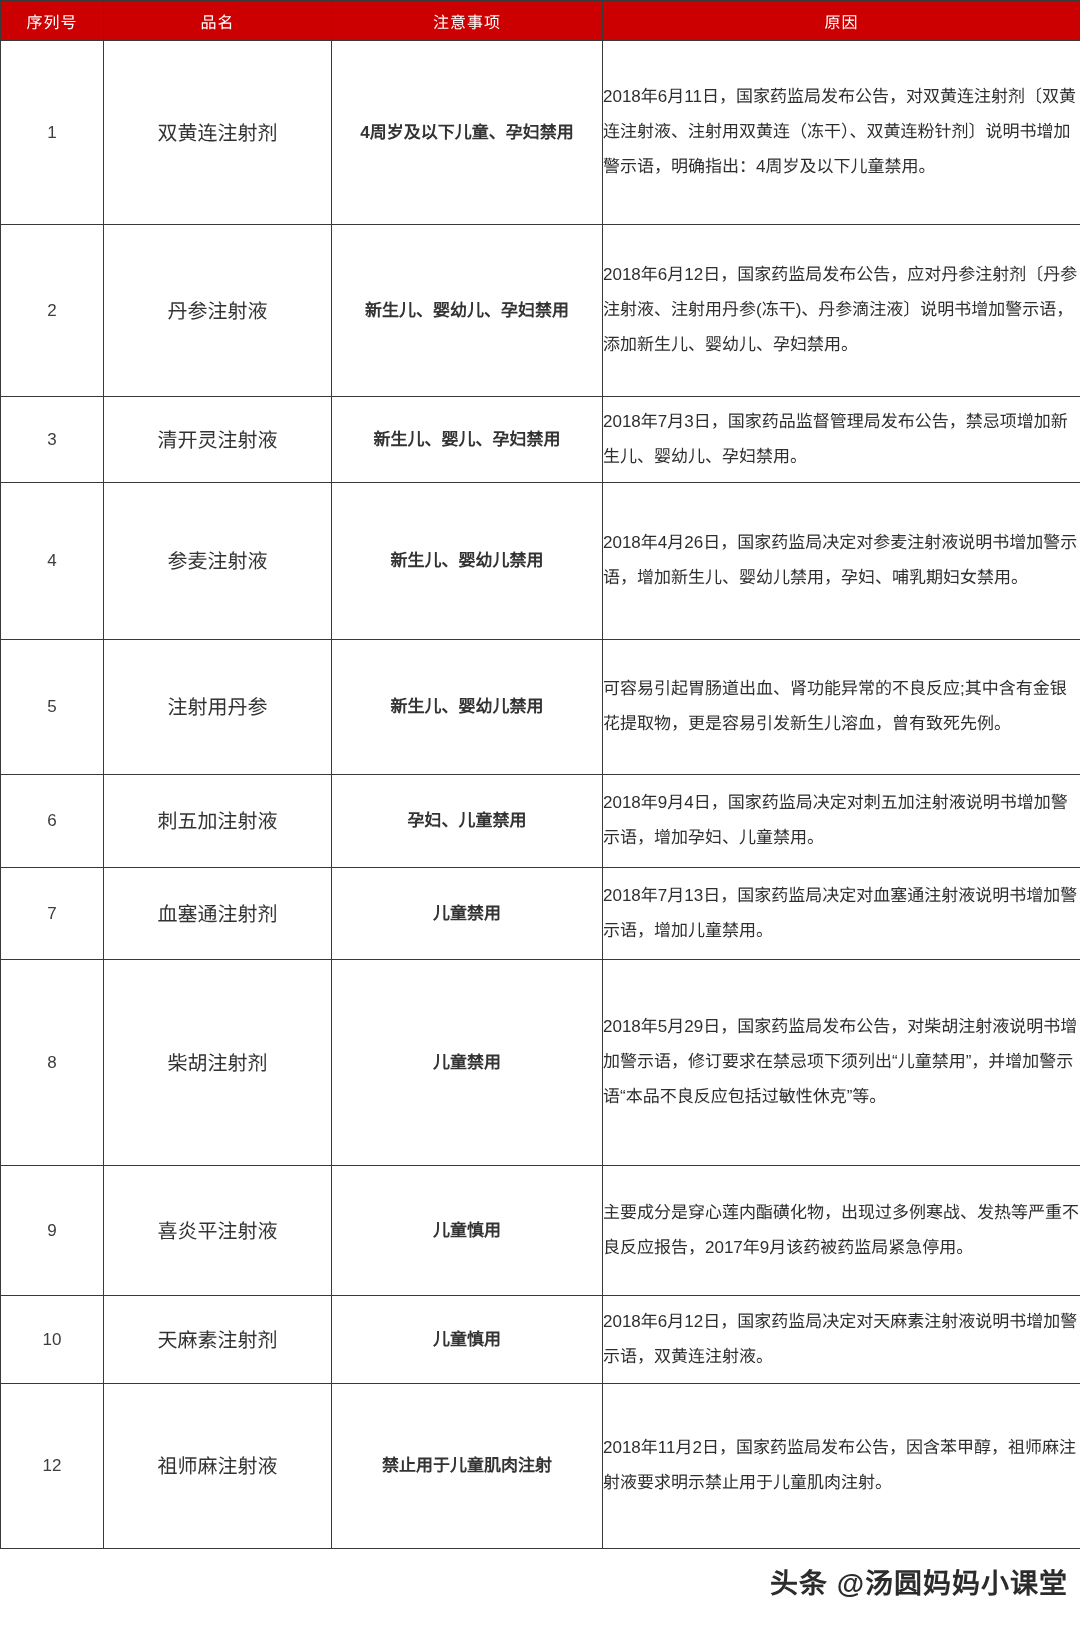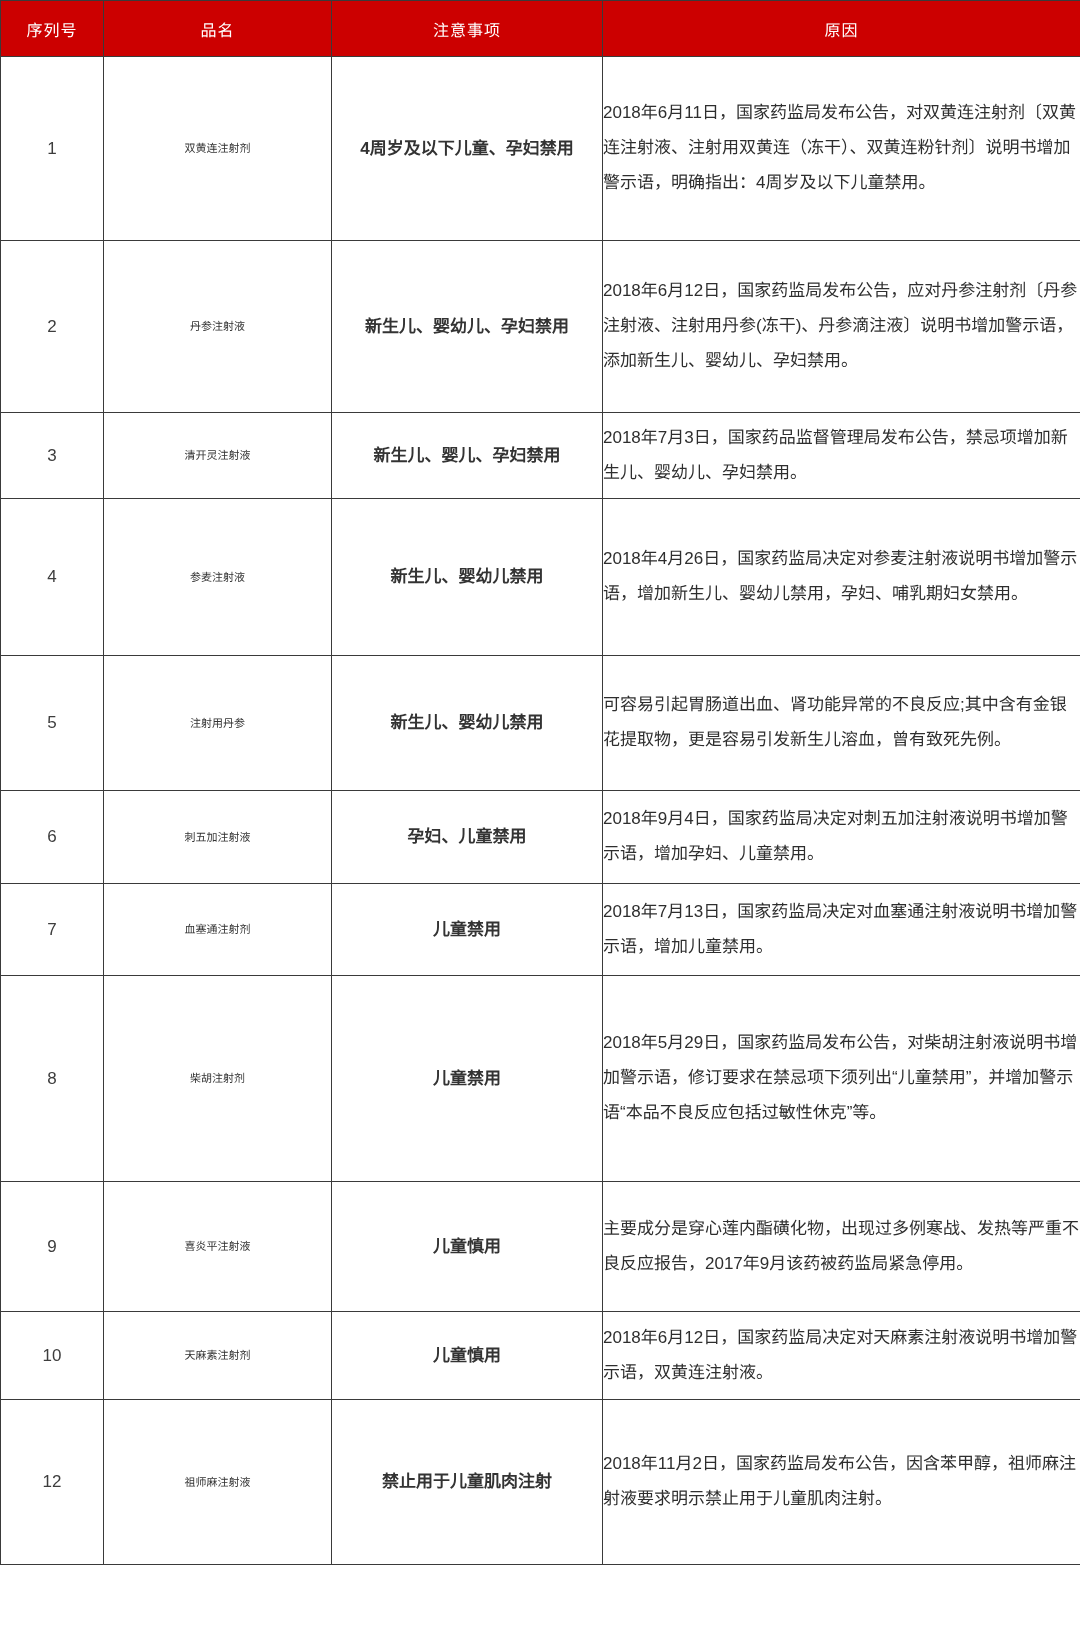--- a/index.html
+++ b/index.html
@@ -32,40 +32,40 @@
     padding: 0;
     vertical-align: middle;
   }
   
   thead th {
     background: #cc0000;
     color: #ffffff;
     font-size: 16px;
     font-weight: normal;
     letter-spacing: 1px;
-    height: 56px;
+    height: 40px;
     text-align: center;
     border-color: #2b2b2b;
   }
   
   .col-seq   { width: 103px; }
   .col-name  { width: 228px; }
   .col-note  { width: 271px; }
   .col-reason{ width: 478px; }
 
   
   .c-seq {
     text-align: center;
     font-size: 17px;
     color: #3d3d3d;
     font-family: "Liberation Sans", "DejaVu Sans", sans-serif;
   }
   .c-name {
     text-align: center;
-    font-size: 11px;
+    font-size: 20px;
     color: #333333;
     line-height: 1.7;
     padding: 6px 8px;
   }
   .c-note {
     text-align: center;
     font-size: 17px;
     color: #333333;
     line-height: 1.95;
     padding: 8px 10px;
@@ -177,14 +177,15 @@
         </tr>
         <tr style="height: 165px;">
           <td class="c-seq">12</td>
           <td class="c-name">祖师麻注射液</td>
           <td class="c-note">禁止用于儿童肌肉注射</td>
           <td class="c-reason">2018年11月2日，国家药监局发布公告，因含苯甲醇，祖师麻注射液要求明示禁止用于儿童肌肉注射。</td>
         </tr>
       </tbody>
   </table>
 
+  <div id="watermark">头条 @汤圆妈妈小课堂</div>
 
 </div>
 
 </body></html>

